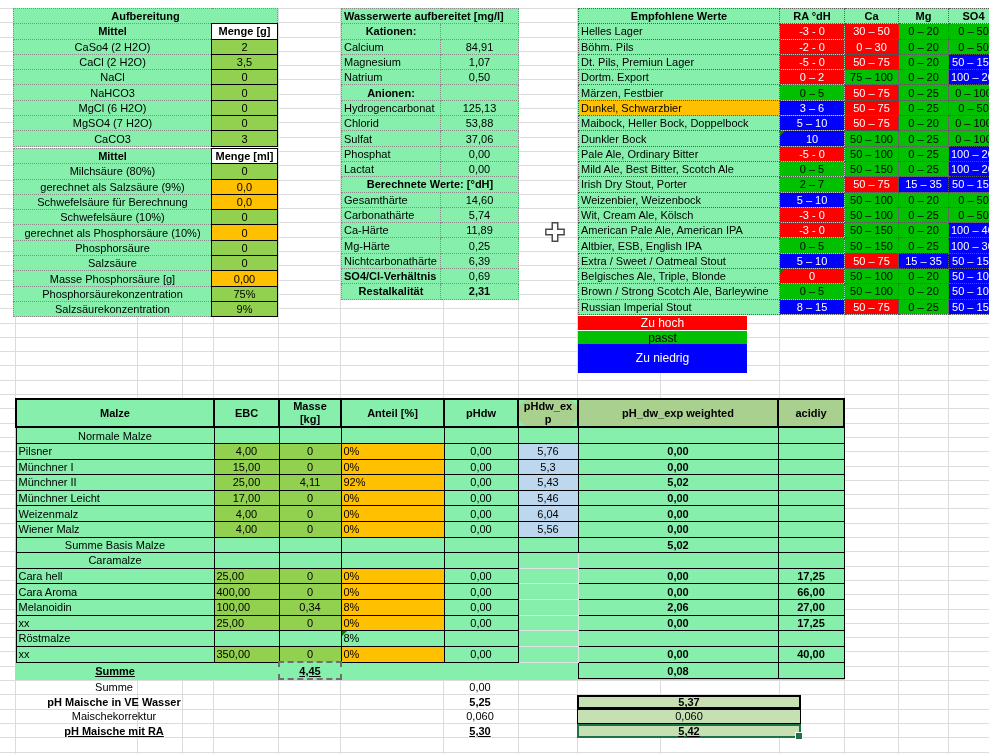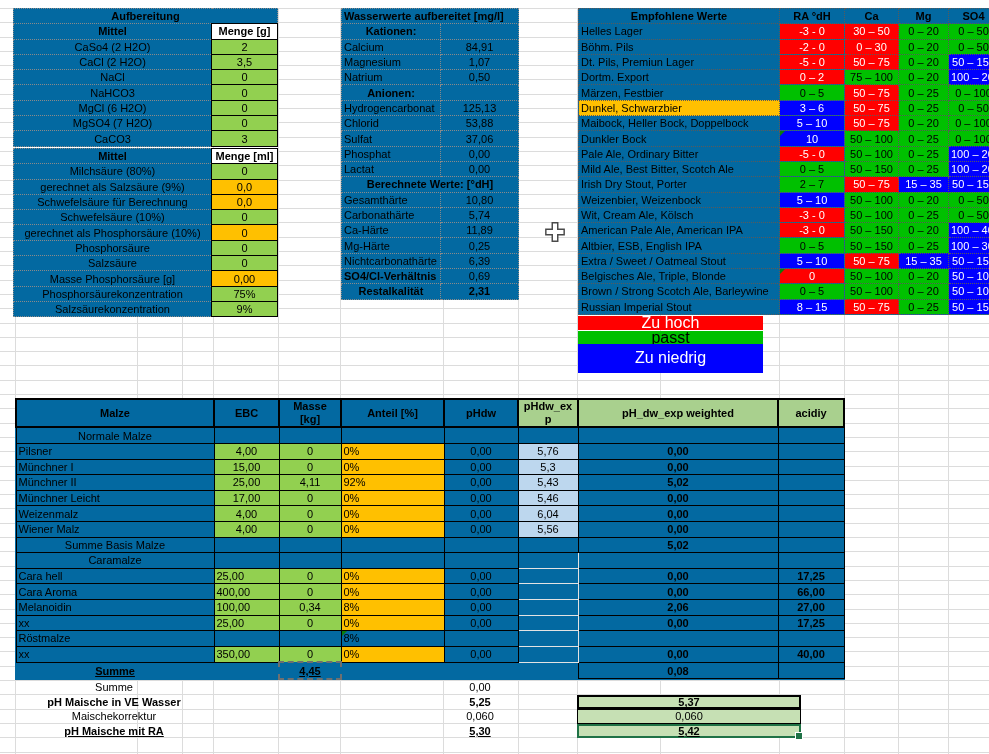--- a/index.html
+++ b/index.html
@@ -3,49 +3,49 @@
 <meta charset="utf-8">
 <style>
   html,body{margin:0;padding:0;background:#fff;}
   #sheet{position:relative;width:989px;height:754px;overflow:hidden;background:#fff;
          font-family:"Liberation Sans",sans-serif;font-size:11px;color:#000;}
   
   #hgrid{position:absolute;left:0;top:8px;right:0;bottom:0;
          background:repeating-linear-gradient(to bottom,#dcdcdc 0 1px,transparent 1px 14.3px);}
   .vl{position:absolute;top:8px;bottom:0;width:1px;background:#dcdcdc;}
   
-  .x{position:absolute;background:#0369a1;}
+  .x{position:absolute;background:#86efac;}
   table{border-collapse:collapse;table-layout:fixed;background:#fff;}
   td,th{padding:0 2px;font-size:11px;height:14.3px;vertical-align:middle;text-align:center;
         white-space:nowrap;font-weight:normal;}
   .b{font-weight:bold;} .u{text-decoration:underline;} .tl{text-align:left;} .rel{position:relative;}
   
   .salts td,.acids td{border:1px dotted #8a8a8a;}
   .salts td.val,.acids td.val{border:1px solid #000;margin-top:36px;}
   .wasser td{border:1px dotted #8a8a8a;margin-top:48px;}
   .empf td,.empf th{border:1px dotted #5a5a5a;}
   .malze td,.malze th{border:1px solid #000;height:14.6px;}
   .malze th{border-width:2px;font-weight:bold;}
   .malze td.nob{border-color:#e3e3e3;}
   .malze td.free{border:none;}
   .malze td.marquee{border:2px dashed #6f6f6f;}
-  .wrapcell{white-space:normal;overflow-wrap:anywhere;line-height:1.2;}
+  .wrapcell{white-space:normal;overflow-wrap:anywhere;line-height:1.2;border-radius:13px;}
   
   .bg-lime{background:#92d050;}
   .bg-amber{background:#ffc000;}
   .bg-red{background:#ff0000;color:#fff;}
   .bg-green{background:#00c000;color:#000;}
   .bg-blue{background:#0000ff;color:#fff;}
   .bg-lightblue{background:#bdd7ee;}
   .bg-hgreen{background:#a9d08e;}
   .tri{position:absolute;left:0;top:0;width:0;height:0;
        border-top:5px solid #0b7d0b;border-right:5px solid transparent;}
   
-  .leg{position:absolute;left:578px;width:185px;display:flex;align-items:center;
-       justify-content:center;font-size:16px;}
+  .leg{position:absolute;left:578px;width:169px;display:flex;align-items:center;
+       justify-content:center;font-size:12px;}
   
   .blabel{position:absolute;left:15px;width:198px;height:14.6px;display:flex;
           align-items:center;justify-content:center;}
   .bval{position:absolute;left:443px;width:74px;height:14.6px;display:flex;
         align-items:center;justify-content:center;}
   .bres{position:absolute;left:577px;width:224px;height:14.6px;display:flex;
         align-items:center;justify-content:center;background:#c6e0b4;border:1px solid #000;
         box-sizing:border-box;}
   .bres.thick{border-width:2px;}
   .bres.sel{border:2px solid #1f7246;}
@@ -249,21 +249,21 @@
         <td class="tl">Lactat</td>
         <td>0,00</td>
       </tr>
 
     <tr>
           <td colspan="2" class="b">Berechnete Werte: [°dH]</td>
         </tr>
 
       <tr>
         <td class="tl">Gesamthärte</td>
-        <td>10,80</td>
+        <td>14,60</td>
       </tr>
 
       <tr>
         <td class="tl">Carbonathärte</td>
         <td>5,74</td>
       </tr>
 
       <tr>
         <td class="tl">Ca-Härte</td>
         <td>11,89</td>

